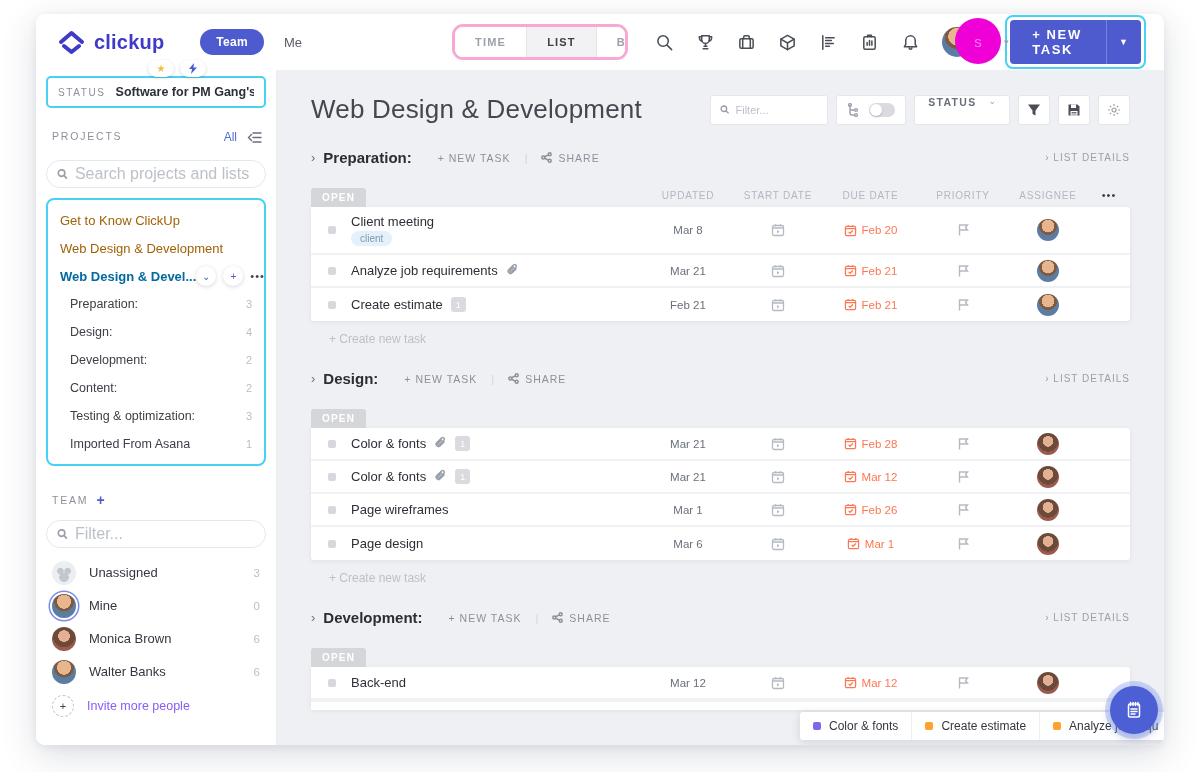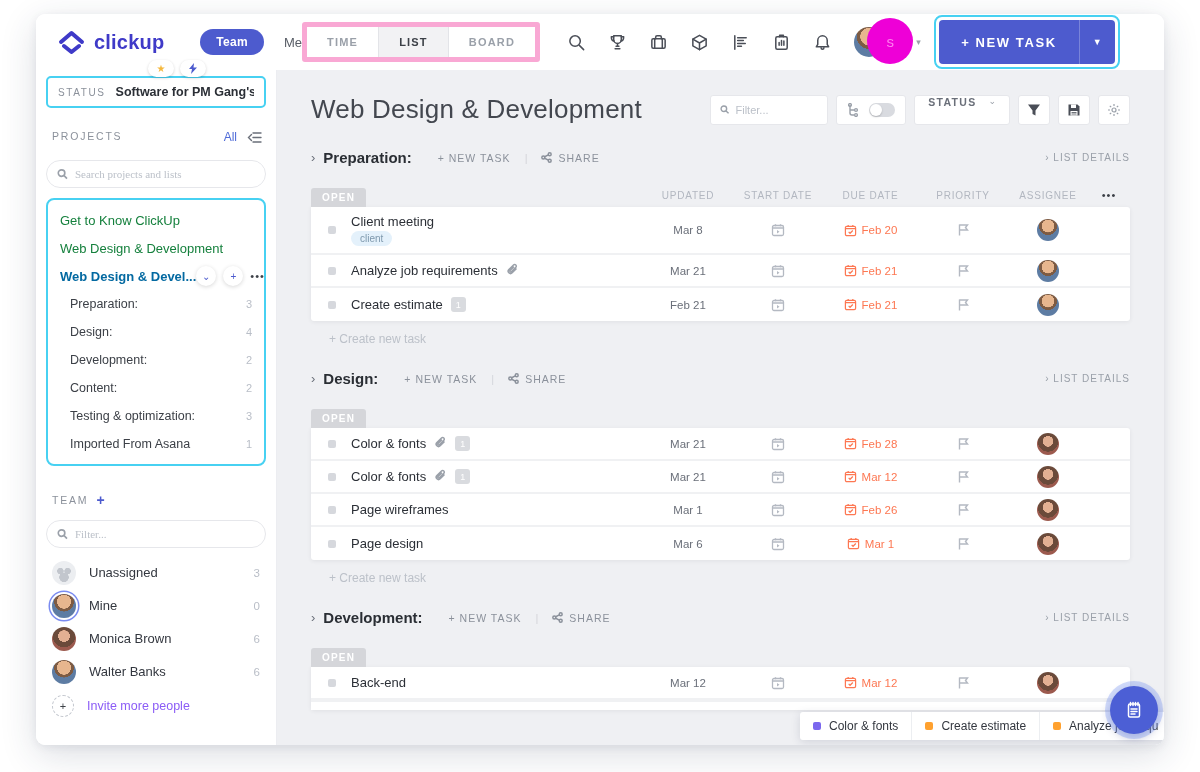--- a/index.html
+++ b/index.html
@@ -10,21 +10,21 @@
          display:flex; flex-direction:column; }
 
   
   .topbar { height:56px; flex:0 0 56px; display:flex; align-items:center; padding:0 18px 0 22px; background:#fff; position:relative; z-index:5; }
   .logo { display:flex; align-items:center; gap:9px; }
   .logo-mark { width:27px; height:24px; }
   .logo-text { font-size:20px; font-weight:bold; color:#3f3ac8; letter-spacing:.2px; }
   .team-pill { margin-left:36px; background:#4d5bce; color:#fff; font-size:12px; font-weight:bold; padding:6px 16px; border-radius:15px; letter-spacing:.3px; cursor:pointer; }
   .me-link { margin-left:20px; font-size:13px; color:#585d66; cursor:pointer; }
 
-  .tabs { display:flex; border:5px solid #f9a8d4; border-radius:3px; overflow:hidden; }
+  .tabs { margin-left:150px; display:flex; border:3px solid #f9a8d4; border-radius:11px; overflow:hidden; }
   .tab { padding:9px 20px; font-size:11px; letter-spacing:1.2px; color:#9aa0a9; background:#fff; border-right:1px solid #e3e4e8; cursor:pointer; font-weight:bold; }
   .tab:last-child { border-right:none; }
   .tab.active { background:#f2f2f4; color:#3c4047; }
 
   .topbar-icons { margin-left:26px; display:flex; align-items:center; gap:21px; }
   .tb-icon { width:20px; height:20px; color:#4a4e57; cursor:pointer; display:flex; align-items:center; justify-content:center; }
   .tb-icon svg { width:19px; height:19px; stroke:#4a4e57; stroke-width:1.6; fill:none; stroke-linecap:round; stroke-linejoin:round; }
 
   .avatar-cluster { margin-left:22px; display:flex; align-items:center; position:relative; width:66px; }
   .topbar-avatar { width:30px; height:30px; border-radius:50%; }
@@ -52,26 +52,26 @@
   .spaces-value { font-size:12.5px; font-weight:bold; color:#2b2f36; white-space:nowrap; overflow:hidden; }
 
   .projects-head { margin:22px 4px 0 6px; display:flex; align-items:flex-start; }
   .side-cap { font-size:10.5px; letter-spacing:1.8px; color:#8b919b; }
   .all-link { margin-left:auto; font-size:12px; color:#4f6bd8; cursor:pointer; }
   .collapse-icon { margin-left:10px; cursor:pointer; }
   .collapse-icon svg { width:15px; height:13px; stroke:#6a6f79; stroke-width:1.4; fill:none; stroke-linecap:round; }
 
   .side-search { margin:12px 0 0 0; height:28px; border:1px solid #e6e7eb; border-radius:14px; display:flex; align-items:center; padding:0 10px; gap:7px; background:#fff; }
   .side-search svg { width:12px; height:12px; stroke:#9aa0a9; stroke-width:1.8; fill:none; }
-  .side-search input { border:none; outline:none; font-size:11px; color:#8b5cf6; width:100%; font-family:Liberation Serif, serif; background:transparent; }
+  .side-search input { border:none; outline:none; font-size:16px; color:#8b5cf6; width:100%; font-family:Liberation Sans, sans-serif; background:transparent; }
   .side-search input::placeholder { color:#bcc1c9; }
 
   .projects-box { margin-top:10px; border:2px solid #47d1f2; border-radius:8px; background:#fff; padding:6px 8px; }
   .proj-item { display:flex; align-items:center; height:28px; padding:0 4px; cursor:pointer; }
-  .proj-label { font-size:13px; color:#15803d; white-space:nowrap; }
+  .proj-label { font-size:13px; color:#a16207; white-space:nowrap; }
   .proj-item.active .proj-label { font-weight:bold; color:#0369a1; }
   .proj-item.child { padding-left:14px; }
   .proj-item.child .proj-label { font-size:12.5px; color:#3c4047; }
   .proj-count { margin-left:auto; font-size:11px; color:#b9bec7; }
   .proj-controls { margin-left:auto; display:flex; align-items:center; gap:7px; }
   .ctrl-circle { width:20px; height:20px; border-radius:50%; box-shadow:0 1px 4px rgba(0,0,0,.16); background:#fff; display:flex; align-items:center; justify-content:center; font-size:10px; color:#4d5bce; cursor:pointer; }
   .ctrl-dots { color:#3c4047; font-size:11px; letter-spacing:1px; cursor:pointer; }
 
   .team-head { margin:26px 4px 0 6px; display:flex; align-items:center; gap:8px; }
   .team-plus { color:#4d5bce; font-size:14px; font-weight:bold; cursor:pointer; }

